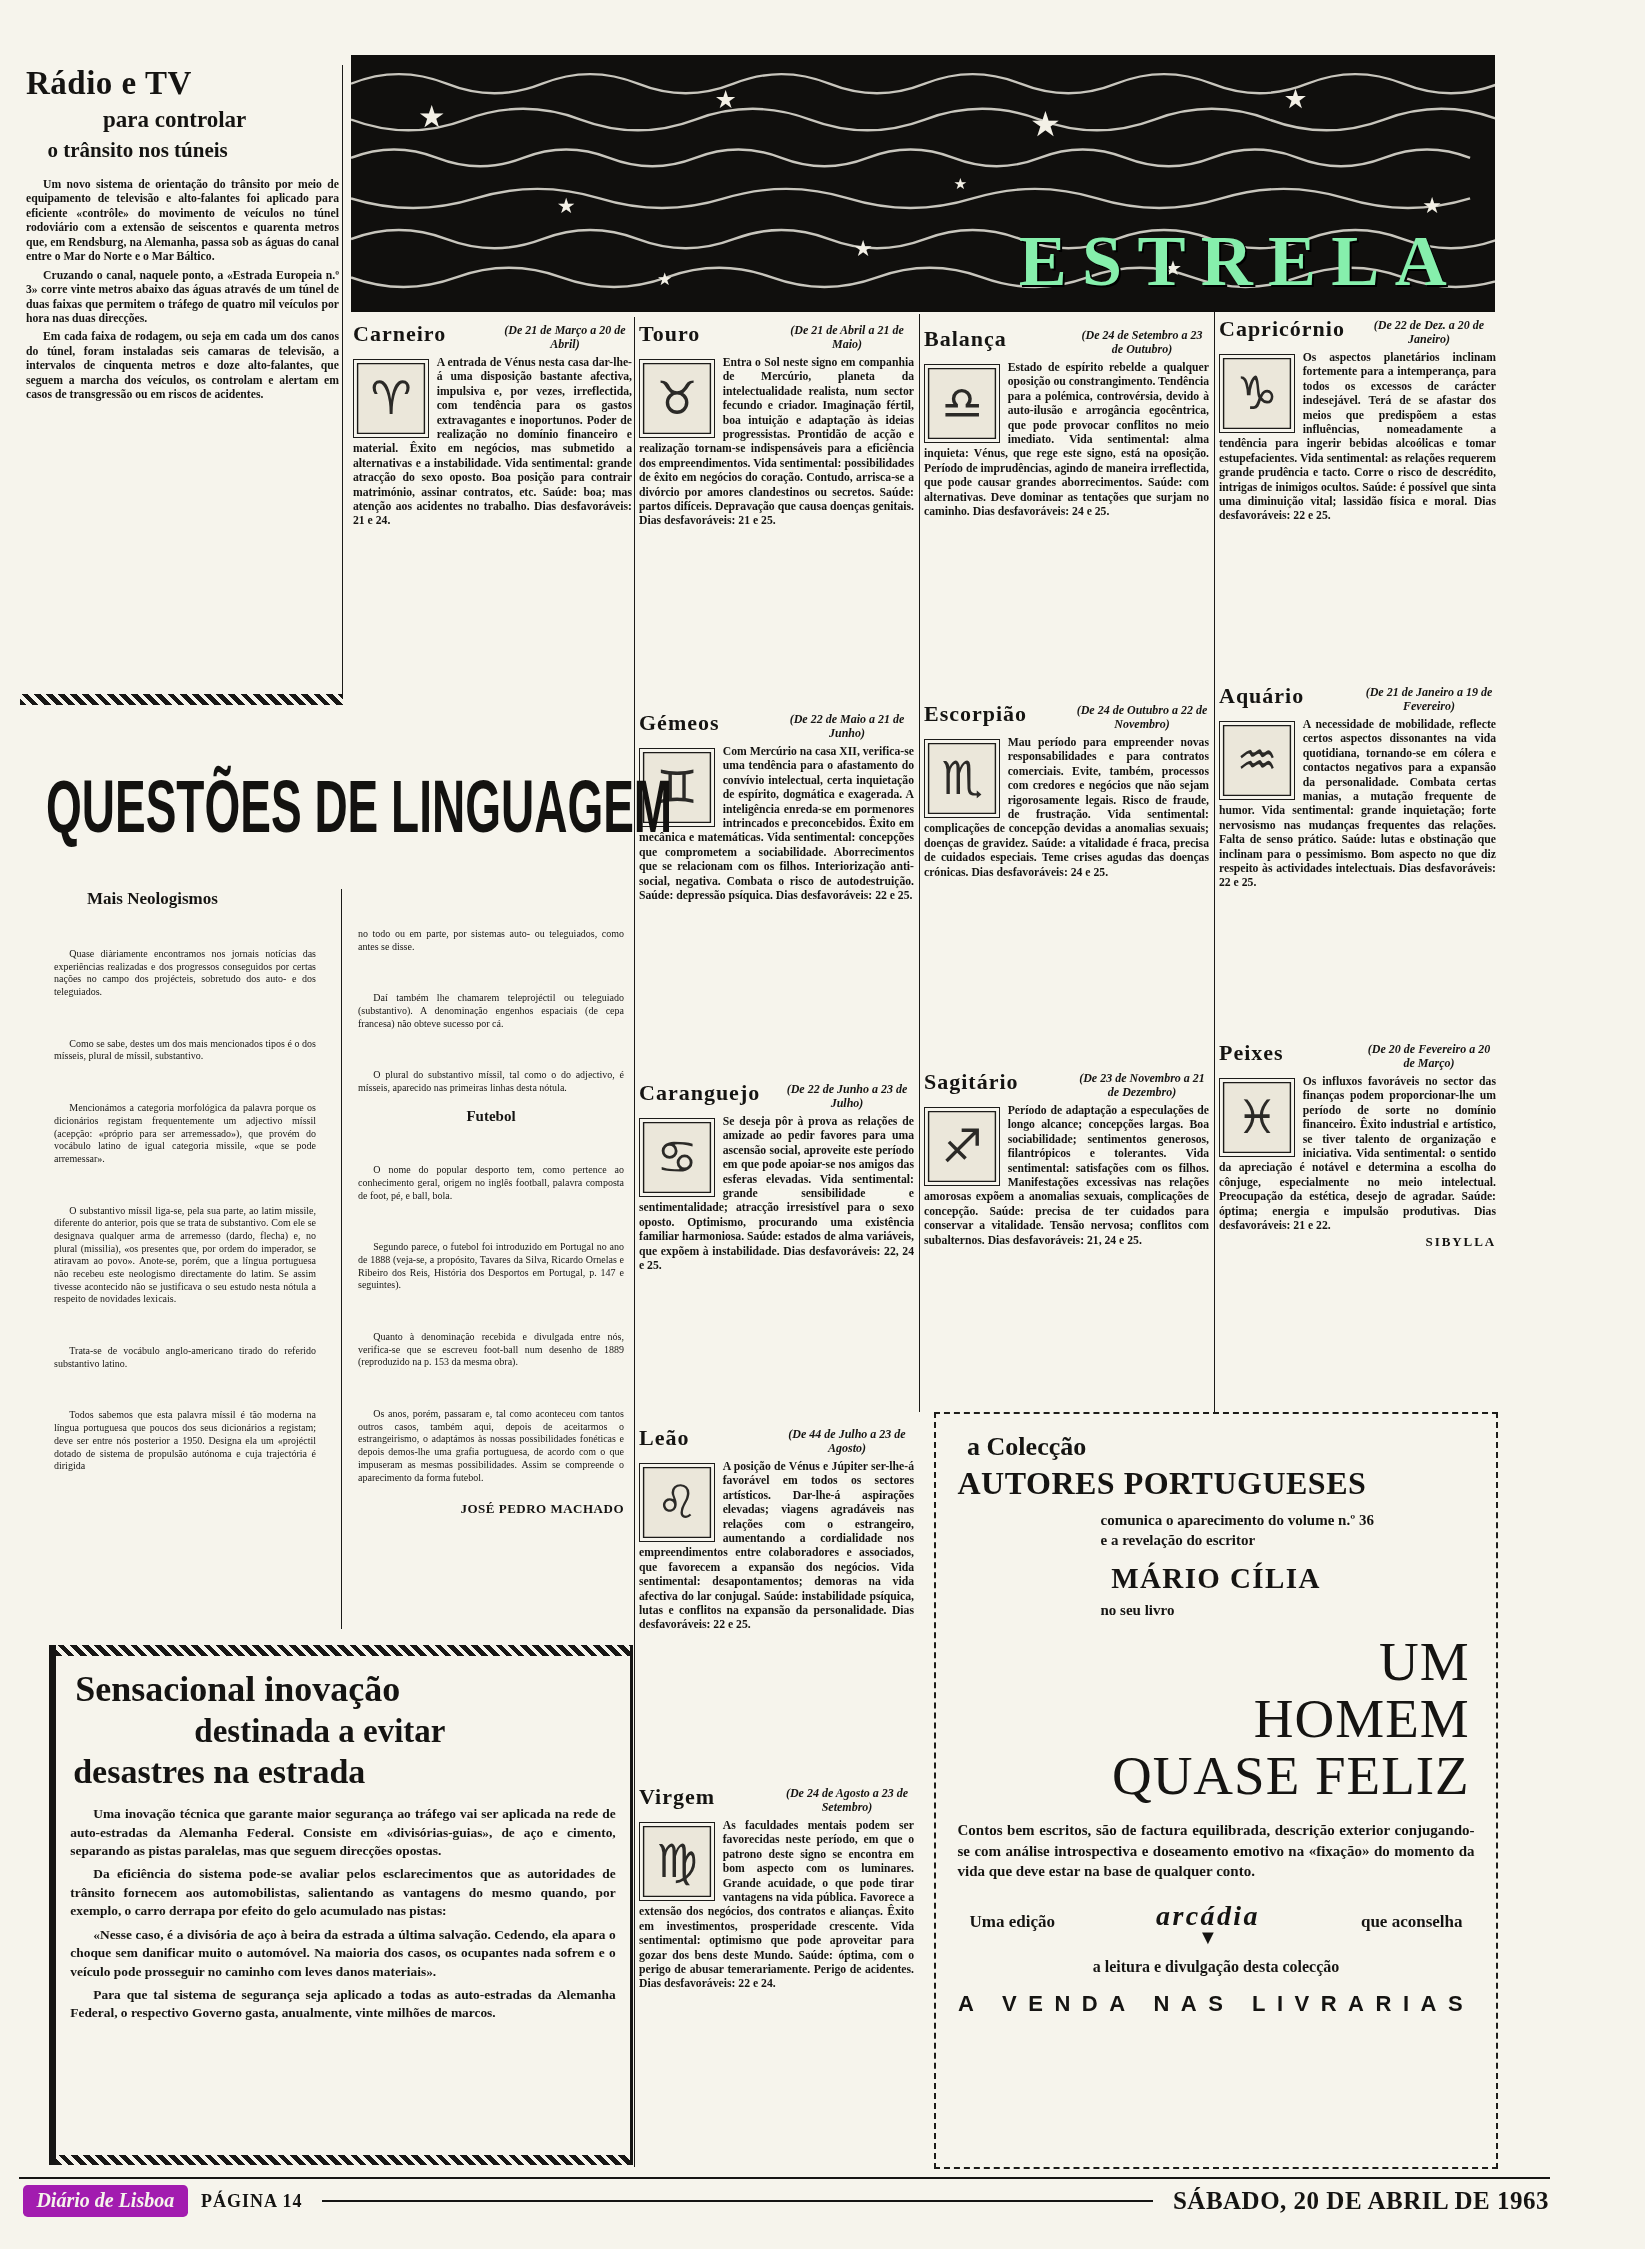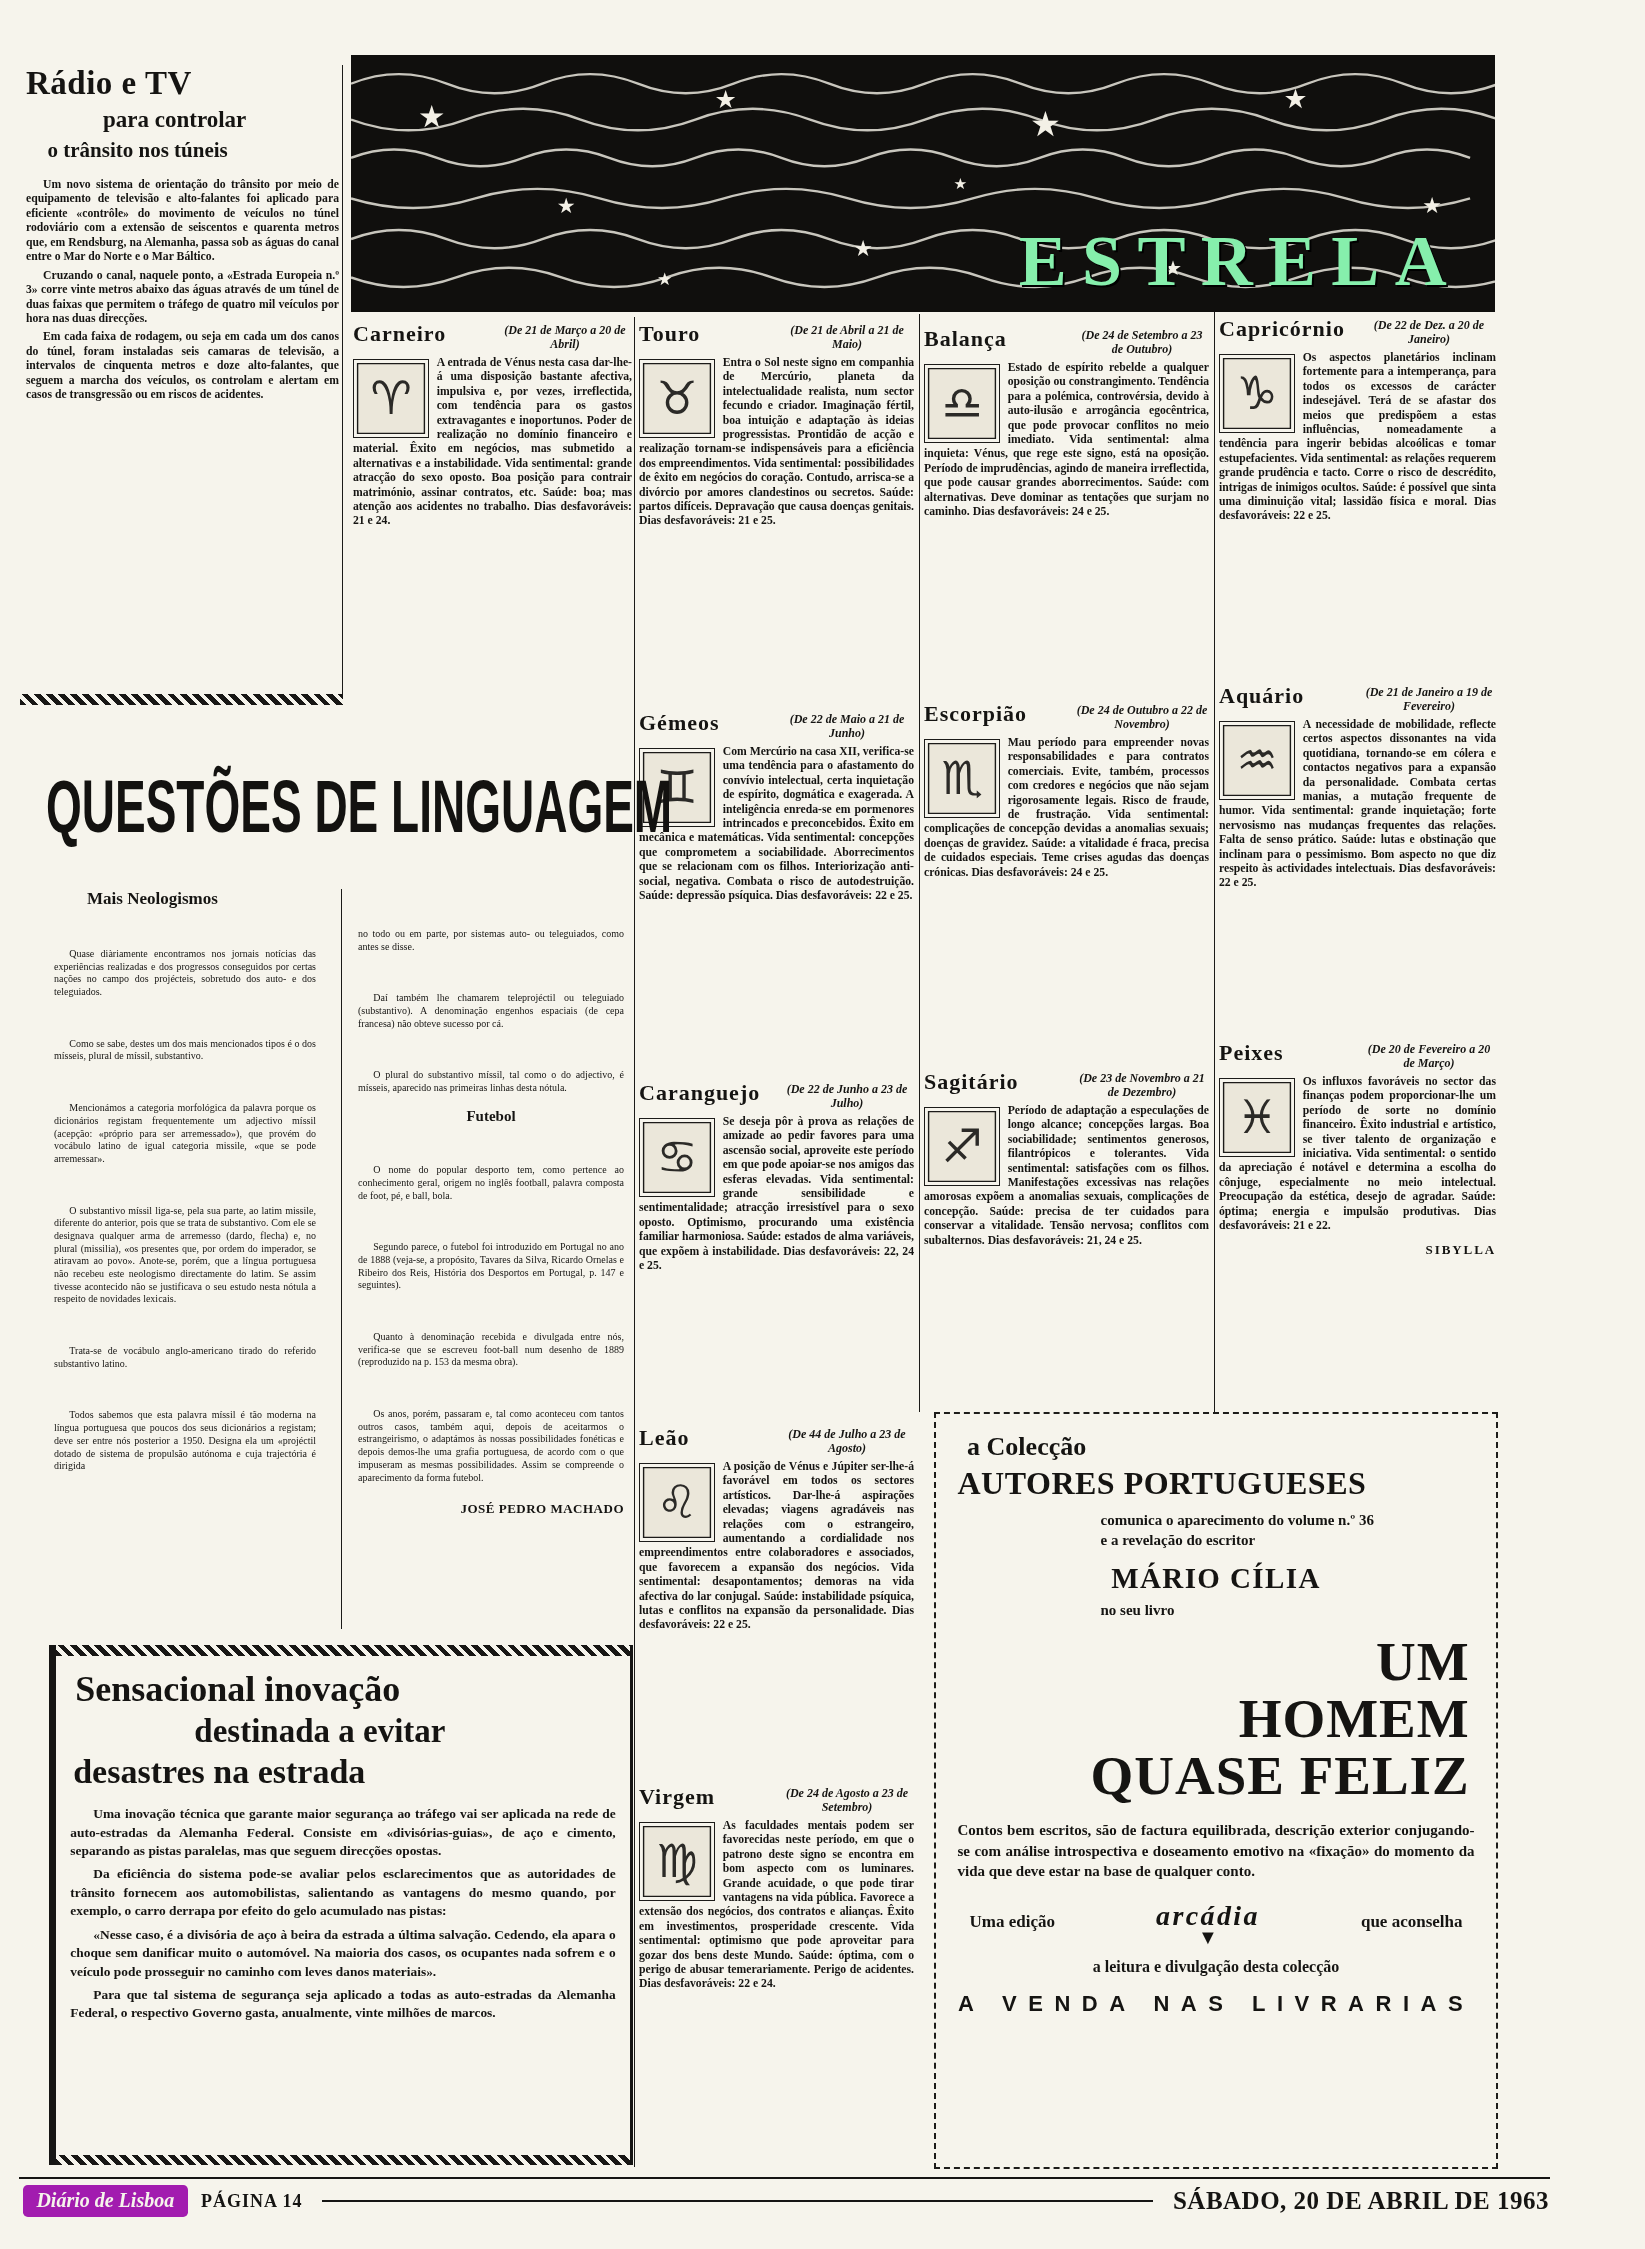--- a/index.html
+++ b/index.html
@@ -35,21 +35,21 @@
   .horo { position:absolute; }
   .horo-head { display:flex; justify-content:space-between; align-items:flex-start; margin-bottom:4.8px; }
   .sign  { font-size:22px; font-weight:bold; letter-spacing:1px; }
   .dates { width:134px; flex-shrink:0; font-size:12px; font-weight:bold; font-style:italic;
            text-align:center; line-height:1.18; padding-top:1.9px; }
   .zicon { float:left; width:76px; height:79px; border:1.9px solid #1c1b19; background:#ebe7da;
            display:flex; align-items:center; justify-content:center; margin:2.9px 7.7px 2.9px 0;
            box-shadow:inset 0 0 0 2.9px #f6f4ec, inset 0 0 0 4.3px #1c1b19; }
   .zicon span { font-family:"DejaVu Sans", sans-serif; font-size:46px; color:#2b2a27; }
   .horo-text { font-size:11.7px; font-weight:bold; line-height:1.23; text-align:justify; }
-  .sibylla { text-align:right; font-weight:bold; font-size:13px; letter-spacing:1.9px; margin-top:9px; }
+  .sibylla { text-align:right; font-weight:bold; font-size:13px; letter-spacing:1.9px; margin-top:1px; }
 
   .p-carneiro    { left:353px;  top:321px;  width:279px; }
   .p-touro       { left:639px; top:321px;  width:275px; }
   .p-balanca     { left:924px; top:326px;  width:285px; }
   .p-capricornio { left:1219px; top:316px;  width:277px; }
   .p-gemeos      { left:639px; top:710px; width:275px; }
   .p-escorpiao   { left:924px; top:701px; width:285px; }
   .p-aquario     { left:1219px; top:683px; width:277px; }
   .p-caranguejo  { left:639px; top:1080px; width:275px; }
   .p-sagitario   { left:924px; top:1069px; width:285px; }
@@ -82,21 +82,21 @@
   #inovacao .body p { font-size:13.4px; font-weight:bold; line-height:1.38; text-align:justify;
                       text-indent:23px; margin-bottom:4.8px; }
 
   
   #ad { position:absolute; left:934px; top:1412px; width:564px; height:757px;
         border:2.4px dashed #1d1c1a; padding:18px 21.5px; }
   .ad-l1 { font-size:26px; font-weight:bold; margin-left:9.6px; }
   .ad-l2 { font-size:32px; font-weight:bold; margin:2.9px 0 9.6px 0; letter-spacing:0.5px; }
   .ad-l3, .ad-l4, .ad-l5 { font-size:15px; font-weight:bold; margin-left:143px; line-height:1.3; }
   .ad-author { font-size:29px; font-weight:bold; text-align:center; letter-spacing:1.4px; margin:11.5px 0 5.7px; }
-  .ad-booktitle { text-align:right; font-weight:bold; font-size:55px; line-height:1.04;
+  .ad-booktitle { text-align:right; font-weight:normal; font-size:55px; line-height:1.04;
                   letter-spacing:1px; margin:12.4px 4.8px 16.3px 0; }
   .ad-blurb { font-size:15px; font-weight:bold; line-height:1.36; text-align:justify; margin-bottom:18px; }
   .ad-edition-row { display:flex; align-items:center; justify-content:space-between; padding:0 12px; margin-bottom:14.3px; }
   .ad-edition, .ad-advice { font-size:17px; font-weight:bold; }
   .ad-arcadia { font-size:28px; font-weight:bold; font-style:italic; letter-spacing:2.4px; text-align:center; }
   .ad-arrow { text-align:center; font-size:20px; line-height:.7; margin-top:-1.9px; }
   .ad-l6 { text-align:center; font-size:16px; font-weight:bold; margin-bottom:15.3px; }
   .ad-l7 { text-align:center; font-size:22px; font-weight:bold; letter-spacing:11.5px;
            font-family:"Liberation Sans", sans-serif; }
 

